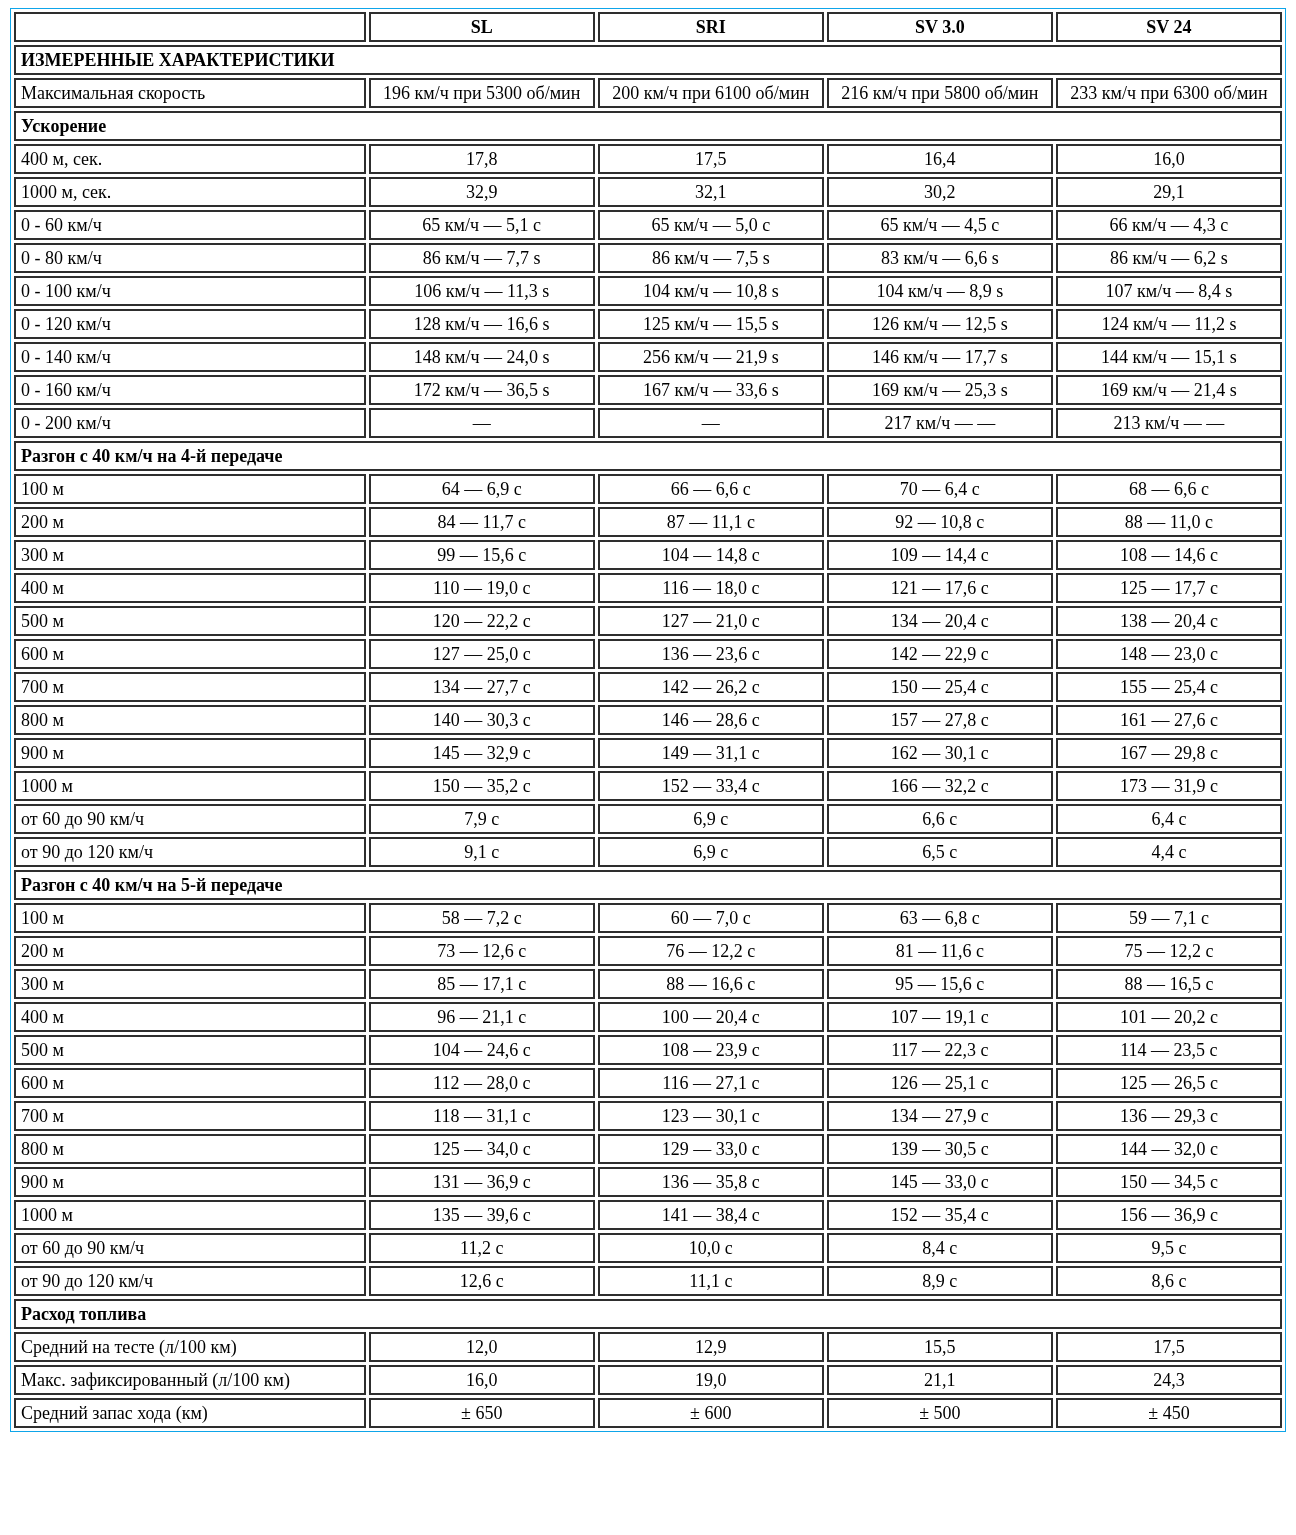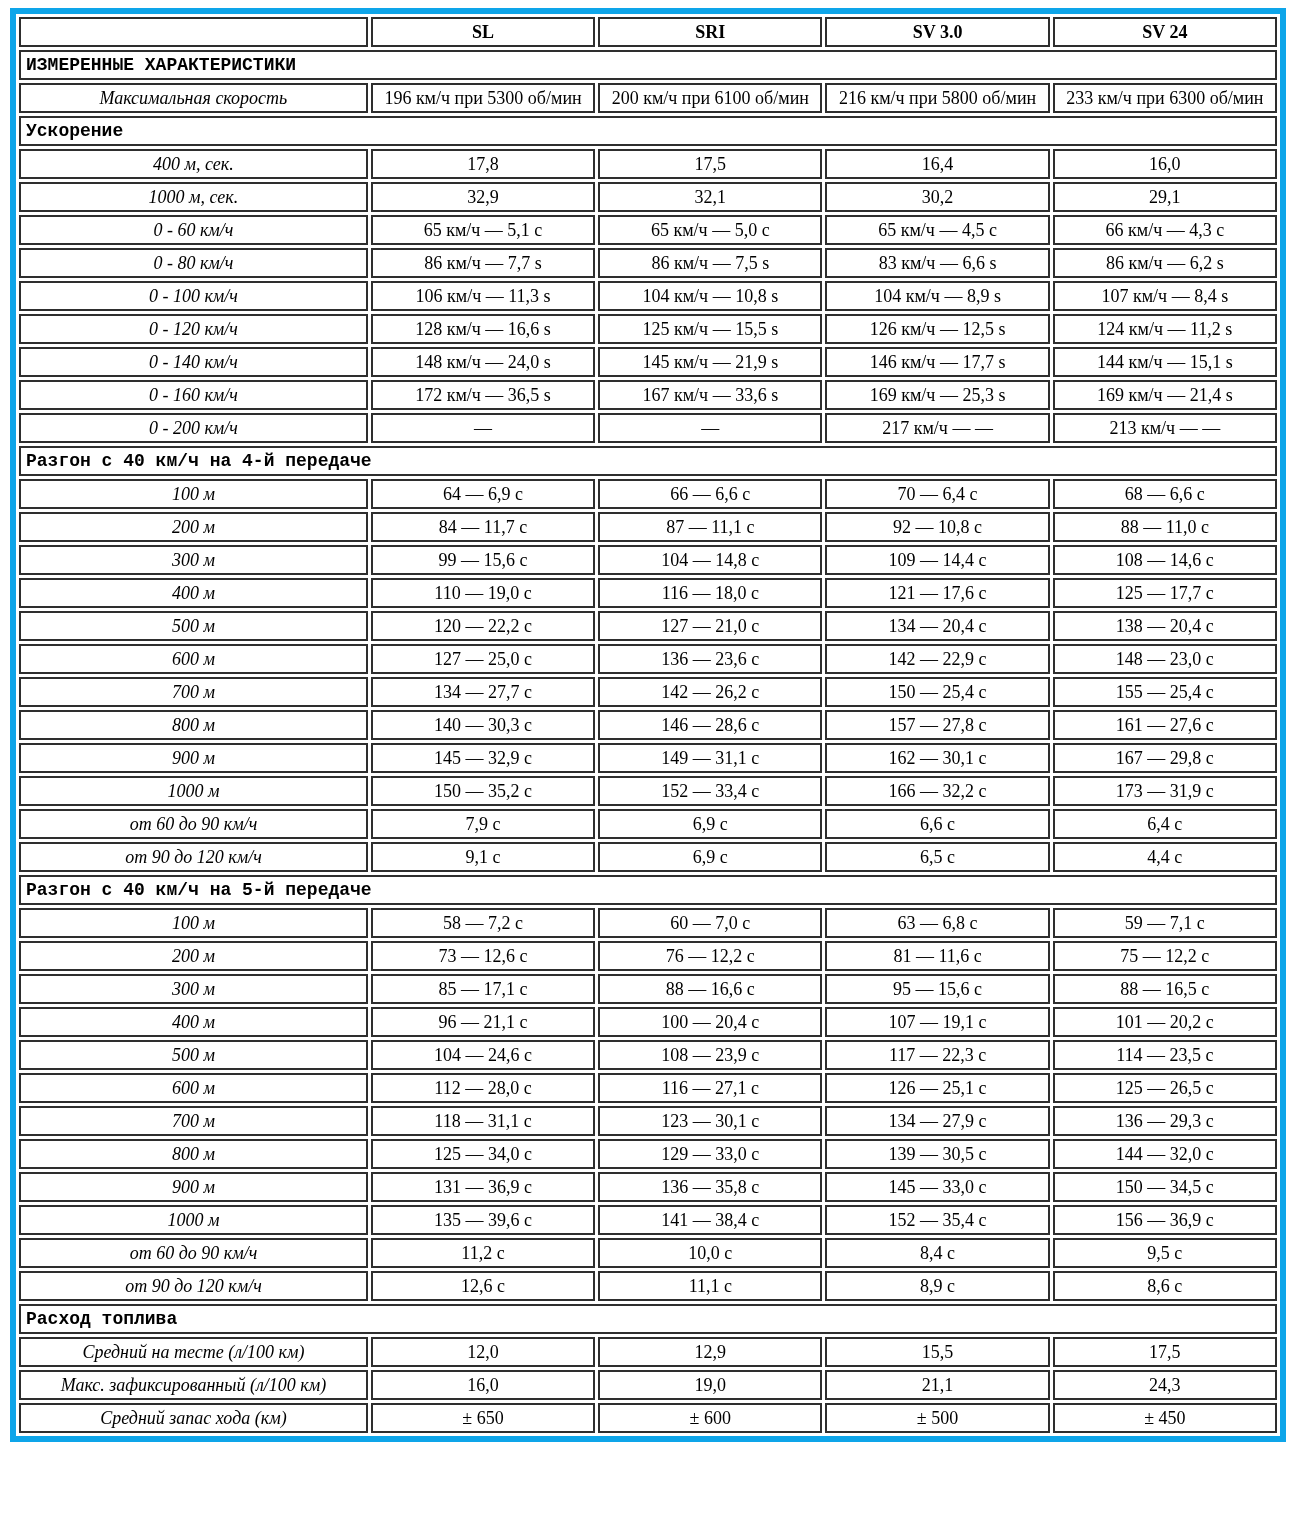--- a/index.html
+++ b/index.html
@@ -12,45 +12,43 @@
     font-family: "Liberation Serif", serif;
     color: #000000;
   }
   .page {
     padding: 8px 10px;
   }
   table.specs {
     width: 100%;
     border-collapse: separate;
     border-spacing: 3px;
-    border: 6px solid #0ea5e9;
+    border: 1px solid #0ea5e9;
     table-layout: fixed;
   }
   table.specs th,
   table.specs td {
     border: 2px solid #2e2e2e;
     font-size: 18px;
     line-height: 22px;
     padding: 2px 5px;
     overflow: hidden;
     white-space: nowrap;
     background: #ffffff;
   }
   table.specs th {
     font-weight: bold;
     text-align: center;
   }
   td.section {
     font-weight: bold;
     text-align: left;
-    font-family: Liberation Mono, monospace;
   }
   td.label {
-    text-align: center;
-    font-style: italic;
+    text-align: left;
   }
   td.val {
     text-align: center;
   }
   col.c-label { width: 28%; }
   col.c-val { width: 18%; }
 </style>
 </head>
 <body>
 
@@ -124,21 +122,21 @@
         <tr>
           <td class="label">0 - 120 км/ч</td>
           <td class="val">128 км/ч — 16,6 s</td>
           <td class="val">125 км/ч — 15,5 s</td>
           <td class="val">126 км/ч — 12,5 s</td>
           <td class="val">124 км/ч — 11,2 s</td>
         </tr>
         <tr>
           <td class="label">0 - 140 км/ч</td>
           <td class="val">148 км/ч — 24,0 s</td>
-          <td class="val">145 км/ч — 21,9 s</td>
+          <td class="val">256 км/ч — 21,9 s</td>
           <td class="val">146 км/ч — 17,7 s</td>
           <td class="val">144 км/ч — 15,1 s</td>
         </tr>
         <tr>
           <td class="label">0 - 160 км/ч</td>
           <td class="val">172 км/ч — 36,5 s</td>
           <td class="val">167 км/ч — 33,6 s</td>
           <td class="val">169 км/ч — 25,3 s</td>
           <td class="val">169 км/ч — 21,4 s</td>
         </tr>

